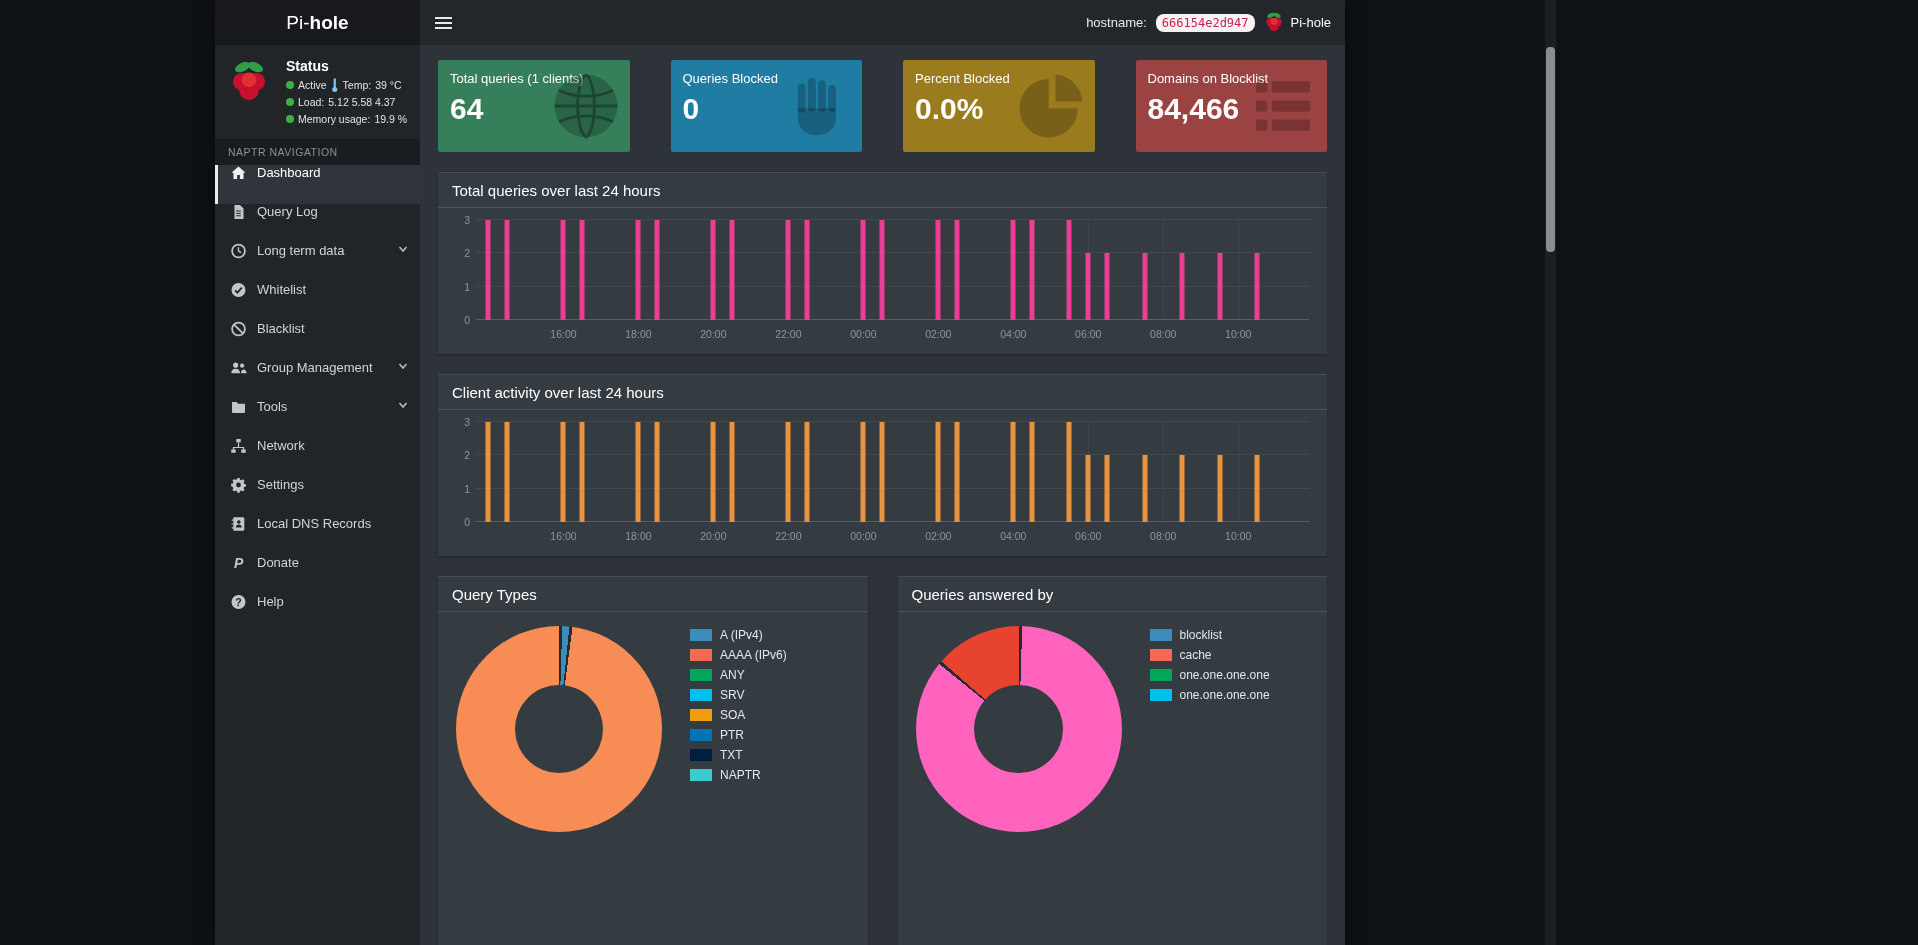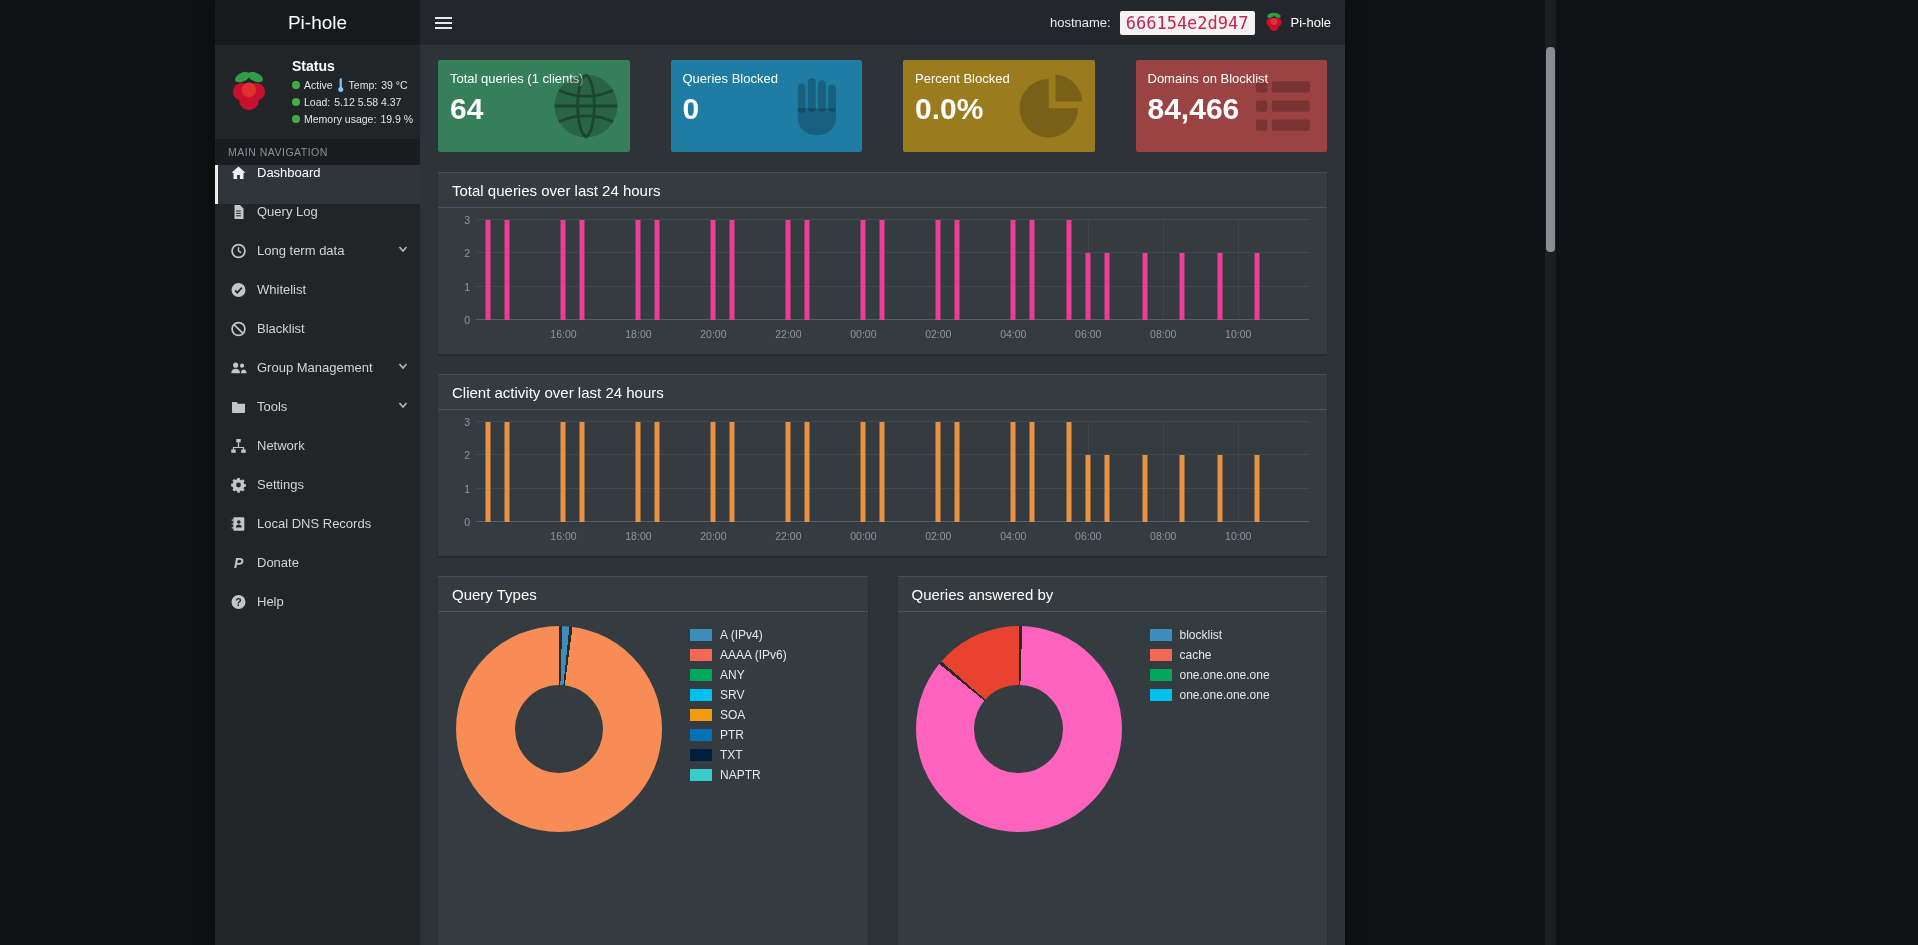--- a/index.html
+++ b/index.html
@@ -1,30 +1,30 @@
 <!DOCTYPE html>
 <html><head>
 <meta charset="utf-8">
 <style>
 *{box-sizing:border-box;margin:0;padding:0}
 html,body{width:1918px;height:945px;overflow:hidden;background:#0f1215;
   font-family:"Liberation Sans","DejaVu Sans",sans-serif}
 .app{position:absolute;left:215px;top:0;width:1130px;height:945px;display:flex;flex-direction:column;background:#2d3338;box-shadow:0 0 18px rgba(0,0,0,.6)}
 .topbar{display:flex;height:45px;flex:0 0 45px}
 .logo{width:205px;background:#17191d;color:#fff;display:flex;align-items:center;justify-content:center;font-size:19px;cursor:pointer}
-.logo b{font-weight:normal}
+.logo b{font-weight:bold}
 .navbar{flex:1;background:#23272b;display:flex;align-items:center;color:#e7eaec}
 .hamburger{width:46px;height:45px;display:flex;flex-direction:column;align-items:center;justify-content:center;gap:3px;cursor:pointer}
 .hamburger i{display:block;width:17px;height:2px;background:#e7eaec}
 .nav-right{margin-left:auto;display:flex;align-items:center;gap:9px;padding-right:14px;font-size:13px}
-.hostname-badge{background:#f7f3f5;color:#c7254e;font-family:"DejaVu Sans Mono","Liberation Mono",monospace;font-size:17px;padding:2px 6px;border-radius:2px}
+.hostname-badge{background:#f7f3f5;color:#c7254e;font-family:"DejaVu Sans Mono","Liberation Mono",monospace;font-size:12px;padding:2px 6px;border-radius:8px}
 .brand{display:flex;align-items:center;gap:7px;color:#fff;cursor:pointer}
 .mainrow{flex:1;display:flex;min-height:0}
 .sidebar{width:205px;flex:0 0 205px;background:#222528;color:#cfd4d8}
-.status-panel{display:flex;gap:22px;padding:13px 8px 12px 13px;align-items:center}
+.status-panel{display:flex;gap:16px;padding:13px 8px 12px 13px;align-items:flex-start}
 .rasp-lg{width:42px;height:50px;flex:0 0 42px}
 .rasp-sm{width:20px;height:24px}
 .status-title{font-size:14px;font-weight:bold;color:#fff;margin-bottom:3px}
 .status-line{font-size:10.5px;color:#e0e4e7;display:flex;align-items:center;gap:4px;line-height:1.6;white-space:nowrap}
 .dot{width:8px;height:8px;border-radius:50%;background:#3fae49;display:inline-block;flex:0 0 8px}
 .thermo{width:8px;height:15px;display:inline-flex}
 .section-label{background:#1a1d20;color:#8a9198;font-size:10.5px;padding:7px 13px;letter-spacing:.5px}
 .menu-item{display:flex;align-items:flex-start;gap:10px;height:39px;padding:0 11px 0 12px;font-size:13px;border-left:3px solid transparent;color:#cfd4d8;cursor:pointer}
 .menu-item.active{background:#2f353a;border-left-color:#e9edf0;color:#fff}
 .mi-icon{width:17px;height:16px;display:inline-flex;opacity:.92}
@@ -122,21 +122,21 @@
             <span>Load:</span>
             <span>5.12  5.58  4.37</span>
           </div>
           <div class="status-line">
             <span class="dot"></span>
             <span>Memory usage:</span>
             <span>19.9 %</span>
           </div>
         </div>
       </div>
-      <div class="section-label">MAIN NAVIGATION</div>
+      <div class="section-label">NAPTR NAVIGATION</div>
       <div id="sidebar-menu">
           <div class="menu-item active">
             <span class="mi-icon">
               <svg viewBox="0 0 16 16">
                 <path fill="currentColor" d="M8 1.5 15 7.8h-2V14H9.4v-4H6.6v4H3V7.8H1z"></path>
               </svg>
             </span>
             <span class="mi-label">Dashboard</span>
           </div>
           <div class="menu-item">

